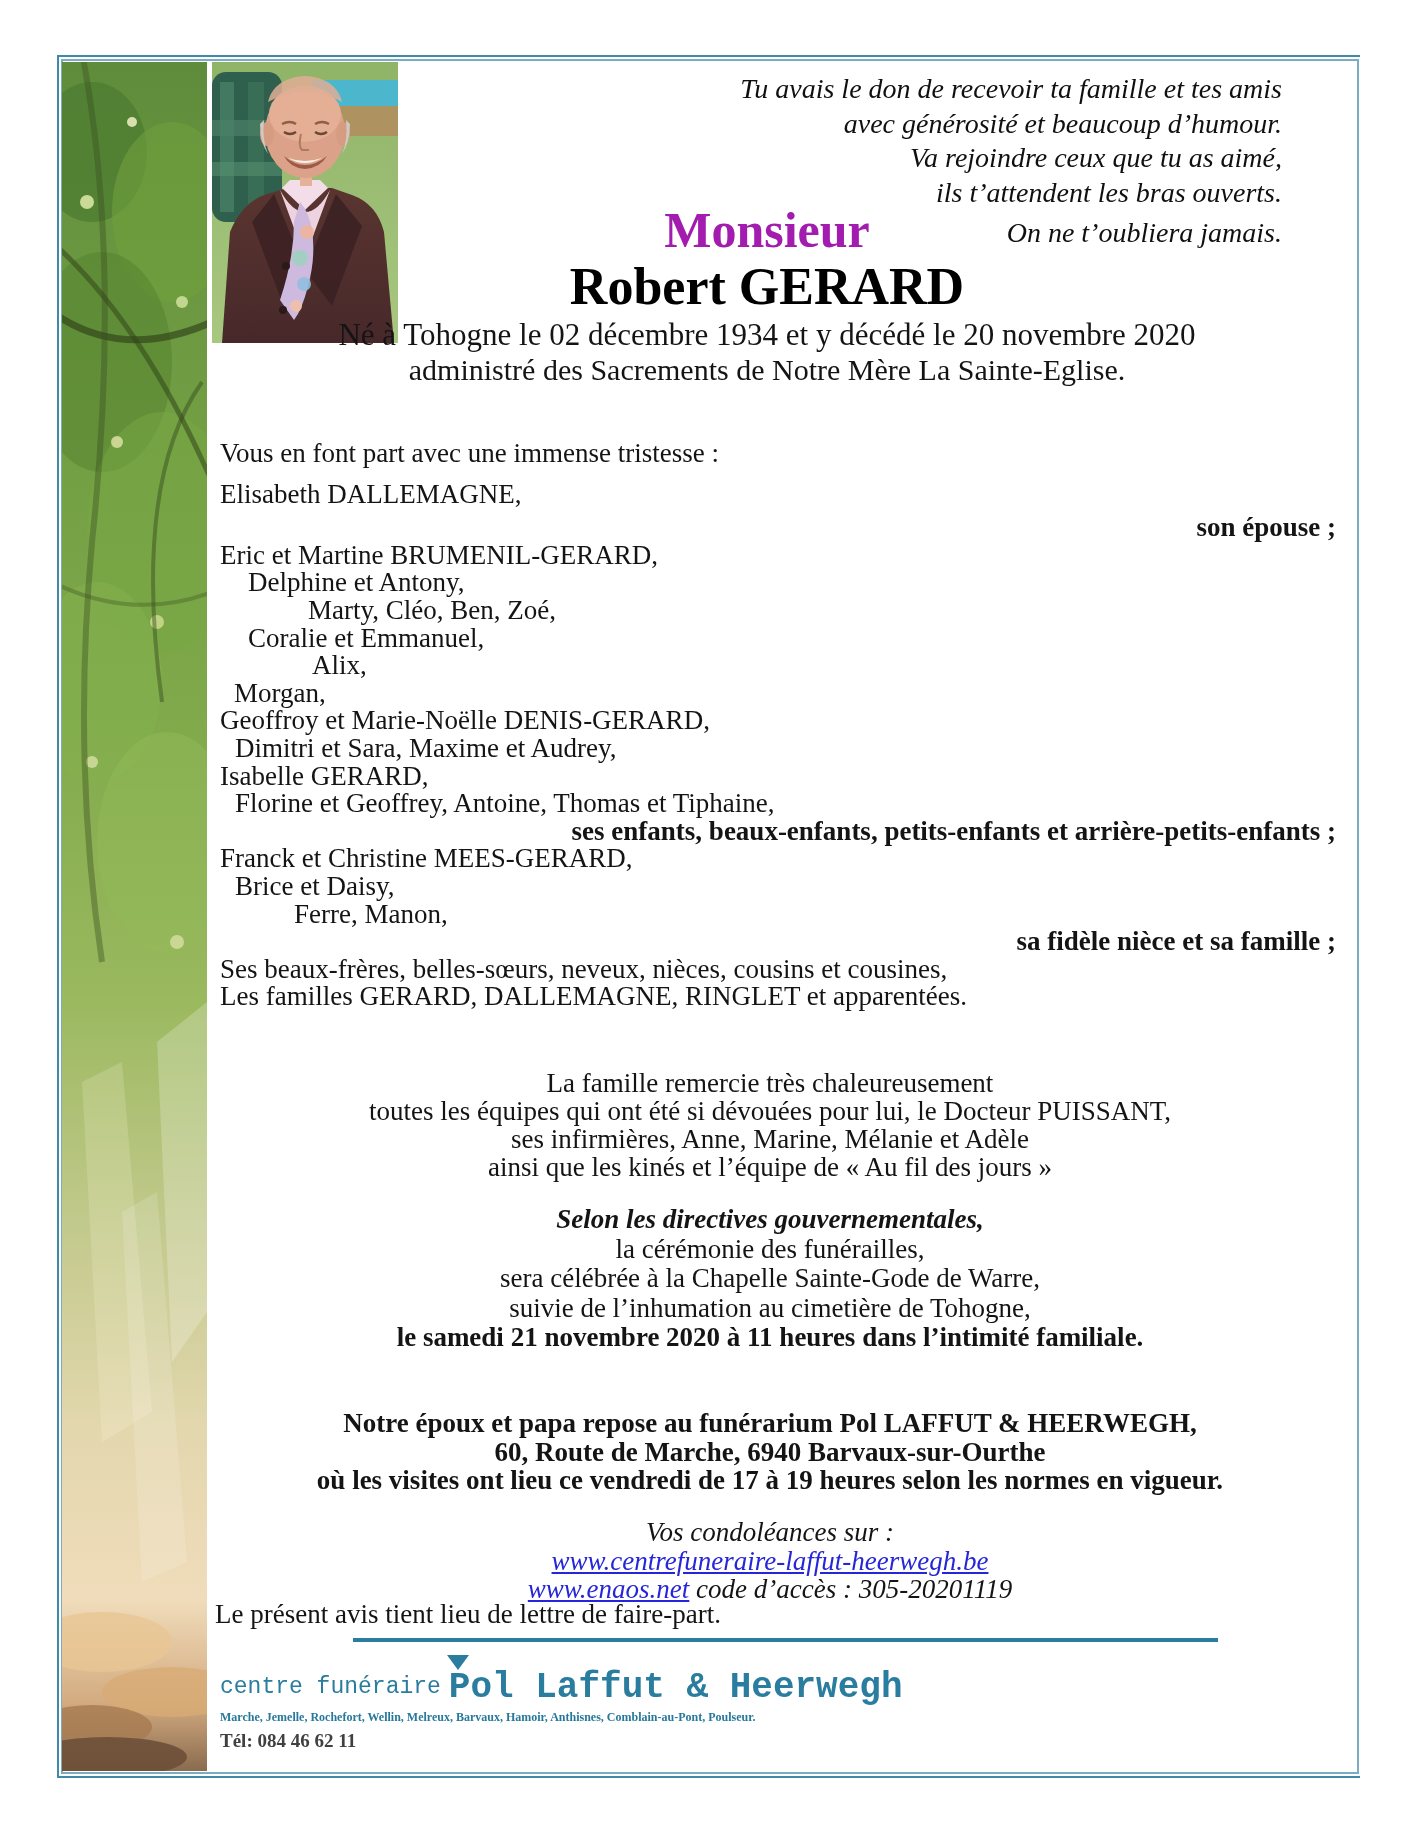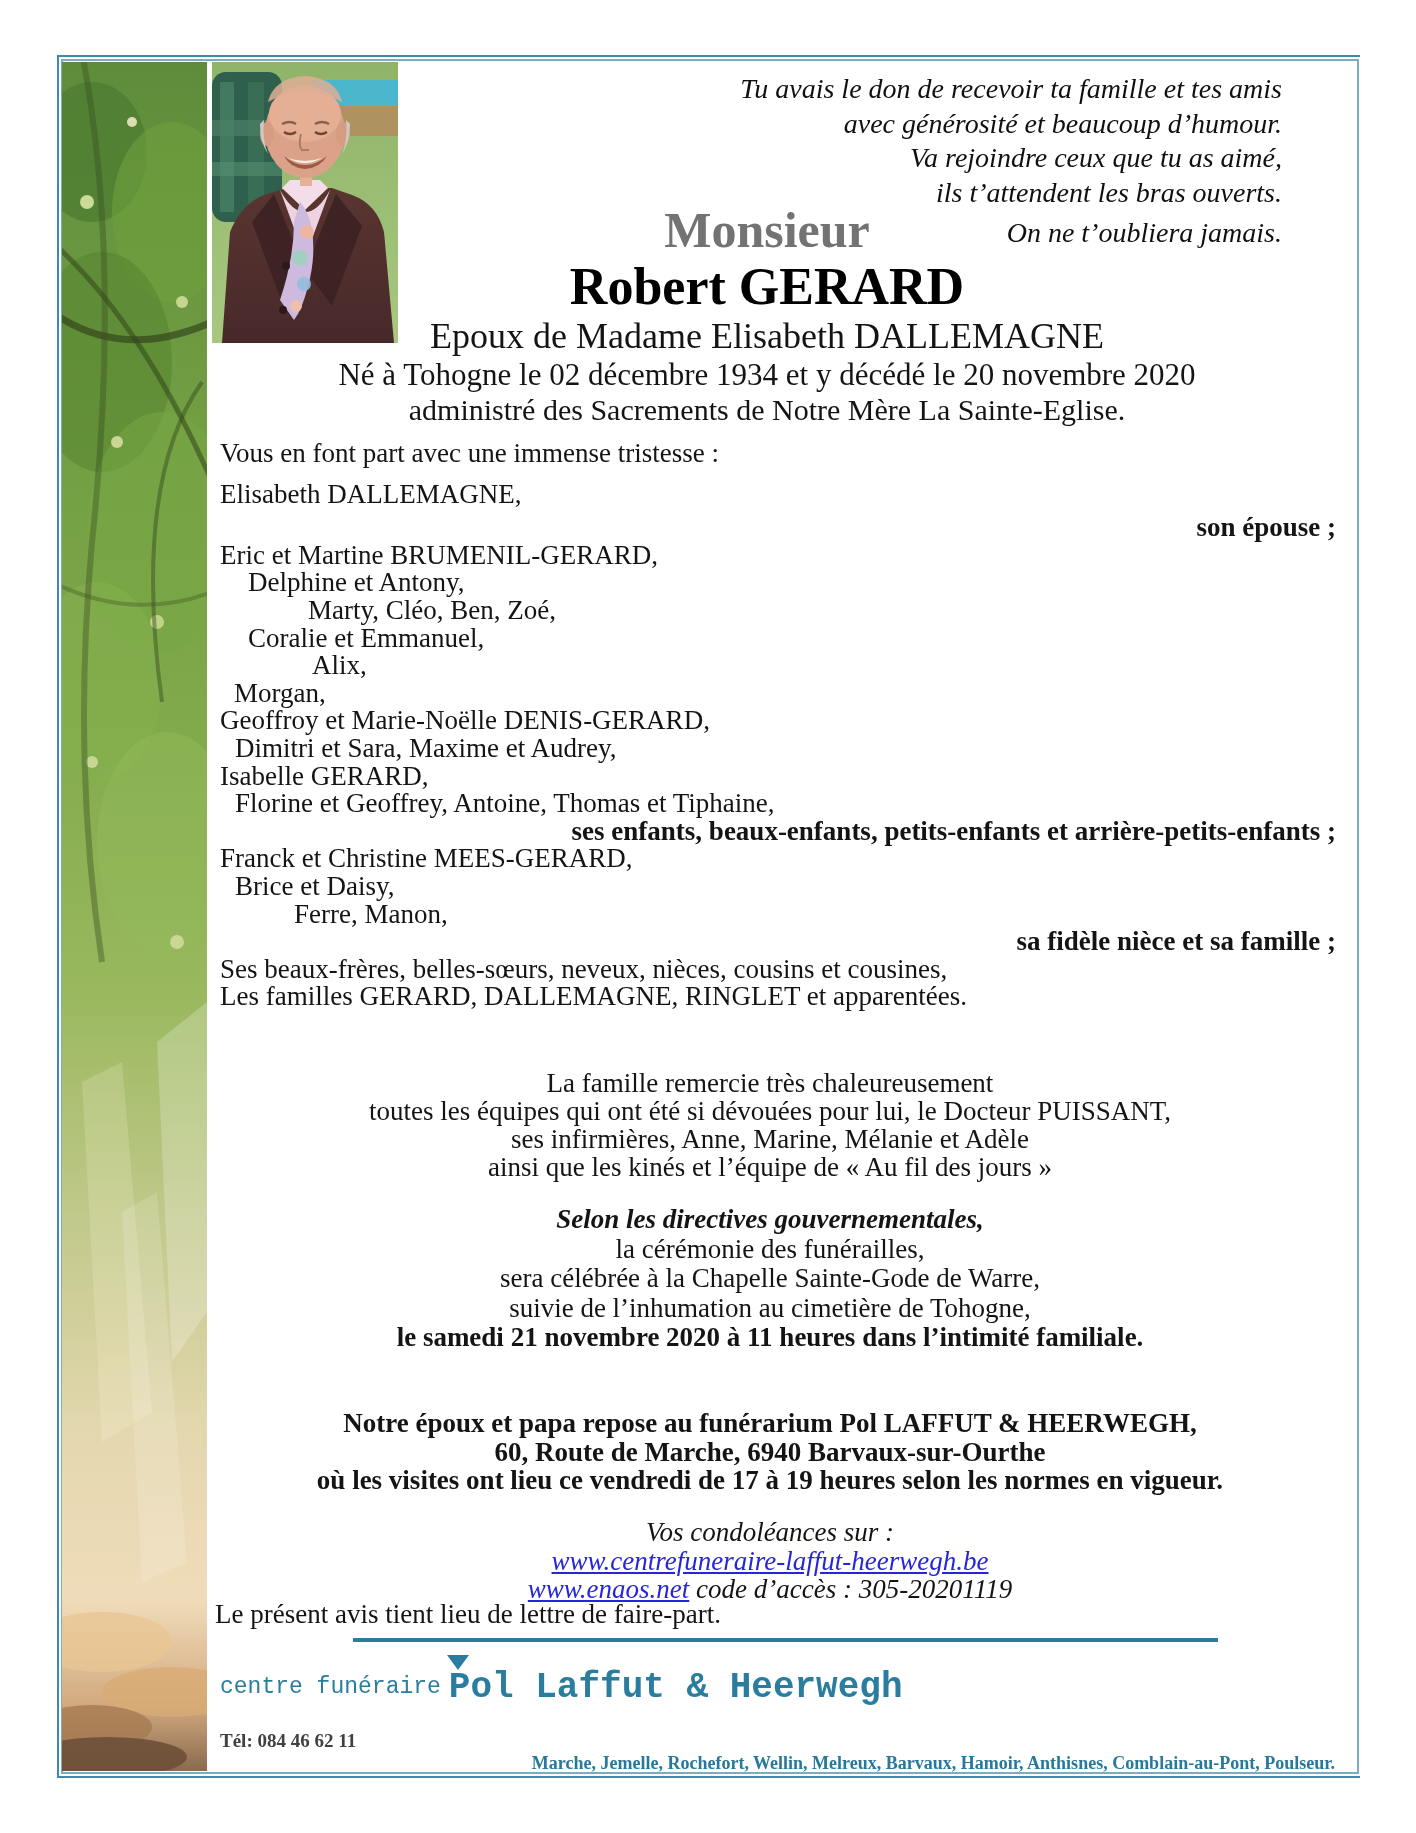--- a/index.html
+++ b/index.html
@@ -17,21 +17,21 @@
   
   .strip{left:62px;top:62px;width:145px;height:1709px;overflow:hidden;}
   .portrait{left:212px;top:62px;width:186px;height:281px;overflow:hidden;}
   
   .quote{
     top:72px;right:78px;width:700px;text-align:right;
     font-style:italic;font-size:28px;line-height:34.5px;color:#101010;
   }
   
   .heading{left:212px;top:202px;width:1110px;text-align:center;}
-  .title{font-size:50px;line-height:56px;font-weight:bold;color:#737373;}
+  .title{font-size:50px;line-height:56px;font-weight:bold;color:#a21caf;}
   .name{font-size:52px;line-height:58px;font-weight:bold;color:#000;}
   .spouse{font-size:36px;line-height:40px;}
   .birth{font-size:31px;line-height:37px;}
   .sacrament{font-size:30px;line-height:34px;}
   
   .body-block{left:220px;top:440px;width:1116px;font-size:27px;line-height:27.6px;}
   .fam-line{white-space:pre;}
   .rel{ text-align:right;font-weight:bold;white-space:normal;}
   .mt13{margin-top:13px;} .mt6{margin-top:6px;}
   .ind14{padding-left:14px;} .ind15{padding-left:15px;} .ind28{padding-left:28px;}
@@ -47,21 +47,21 @@
   
   .rule{left:353px;top:1638px;width:865px;height:4px;background:#2a7d9e;}
   .logo-row{left:220px;top:1668px;width:1115px;text-align:left;color:#2a7d9e;font-family:Liberation Mono, monospace;}
   .brand-prefix{font-size:23px;vertical-align:4px;margin-right:8px;}
   .brand-name{font-size:36px;font-weight:bold;line-height:40px;position:relative;display:inline-block;}
   .logo-triangle{
     position:absolute;top:-13px;left:-2px;width:0;height:0;
     border-left:11px solid transparent;border-right:11px solid transparent;
     border-top:15px solid #2a7d9e;
   }
-  .cities{left:220px;top:1752px;width:1115px;text-align:right;color:#27789a;font-weight:bold;font-size:18px;line-height:22px;}
+  .cities{left:220px;top:1706px;width:1115px;text-align:left;color:#27789a;font-weight:bold;font-size:12px;line-height:22px;}
   .phone{left:220px;top:1730px;width:1080px;text-align:left;color:#404040;font-weight:bold;font-size:19px;line-height:22px;}
 </style>
 </head>
 <body>
 
 <div class="page">
 
   <div class="abs frame"></div>
 
   <div class="abs strip">
@@ -162,21 +162,20 @@
     <div>Tu avais le don de recevoir ta famille et tes amis</div>
     <div>avec générosité et beaucoup d’humour.</div>
     <div>Va rejoindre ceux que tu as aimé,</div>
     <div>ils t’attendent les bras ouverts.</div>
     <div style="margin-top:6px">On ne t’oubliera jamais.</div>
   </div>
 
   <div class="abs heading">
     <div class="title">Monsieur</div>
     <div class="name">Robert GERARD</div>
-    <div class="spouse">Epoux de Madame Elisabeth DALLEMAGNE</div>
     <div class="birth">Né à Tohogne le 02 décembre 1934 et y décédé le 20 novembre 2020</div>
     <div class="sacrament">administré des Sacrements de Notre Mère La Sainte-Eglise.</div>
   </div>
 
   <div class="abs body-block">
     <div class="fam-line">Vous en font part avec une immense tristesse :</div>
     <div class="fam-line mt13">Elisabeth DALLEMAGNE,</div>
     <div class="fam-line rel mt6">son épouse ;</div>
     <div class="fam-line">Eric et Martine BRUMENIL-GERARD,</div>
     <div class="fam-line ind28">Delphine et Antony,</div>

